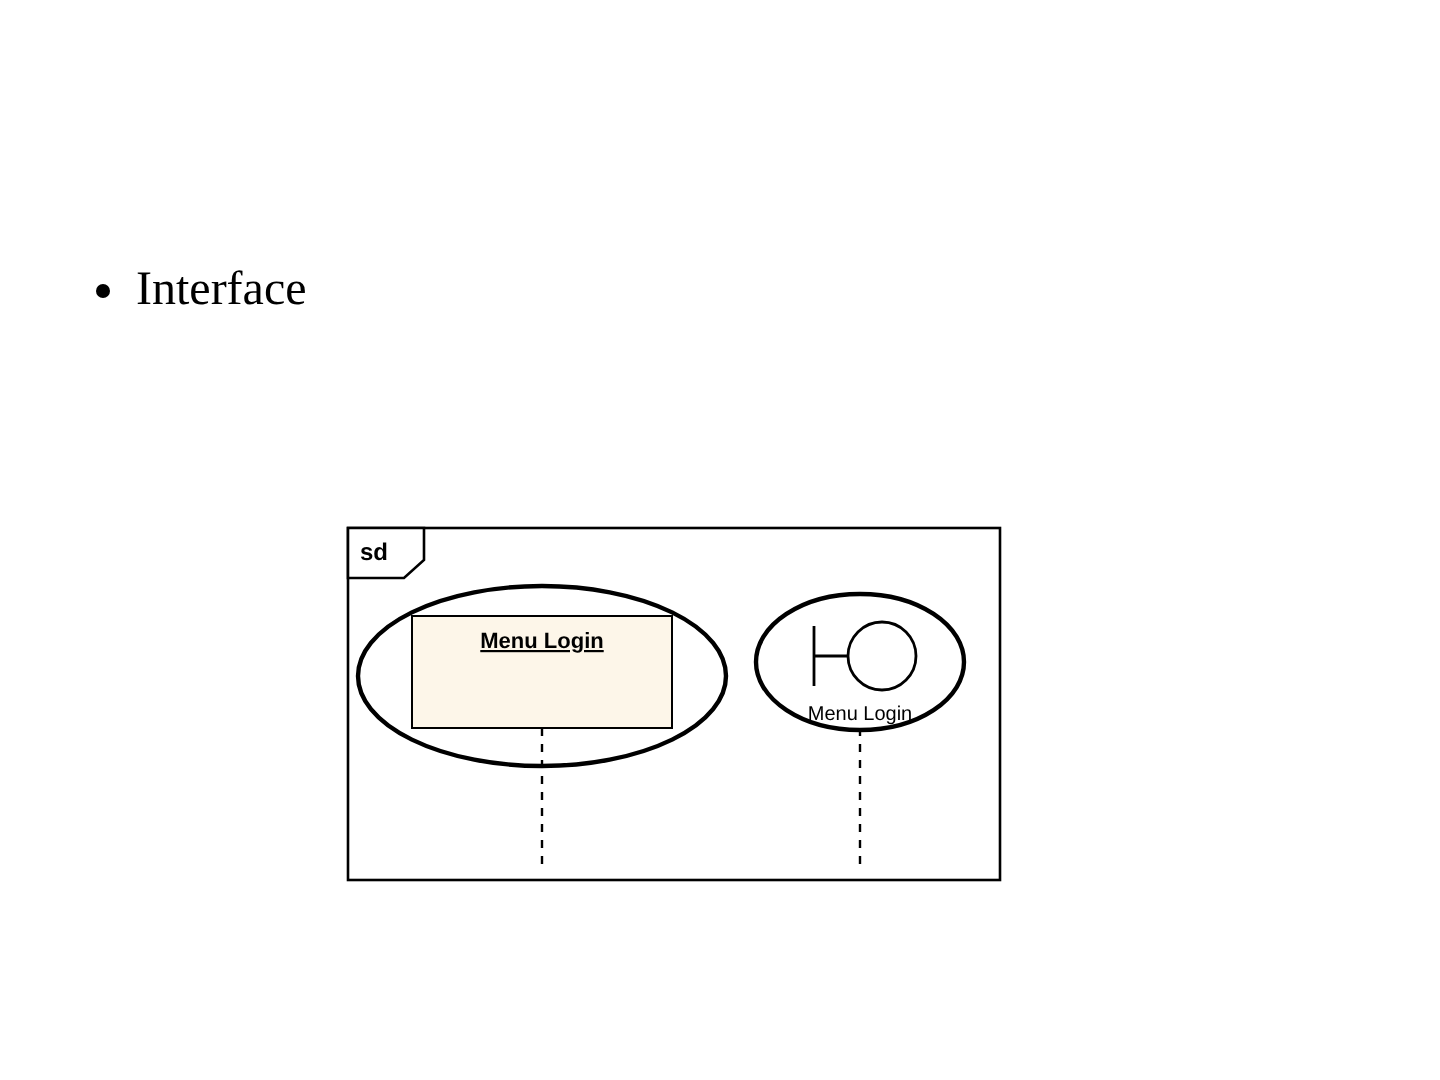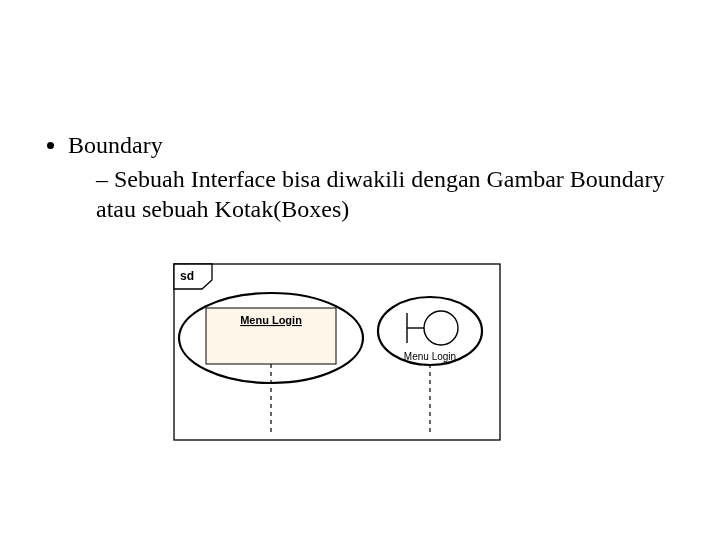--- a/index.html
+++ b/index.html
@@ -48,26 +48,21 @@
   svg { display: block; }
 </style>
 </head>
 <body>
 
 <div class="slide">
 
   <div class="bullets">
     <ul class="level1">
       <li>
-        <span>Boundary</span>
-        <ul class="level2">
-          <li>
-            <span>Sebuah Interface bisa diwakili dengan Gambar Boundary atau sebuah Kotak(Boxes)</span>
-          </li>
-        </ul>
+        <span>Interface</span>
       </li>
     </ul>
   </div>
 
   <div class="diagram-wrap">
     <svg viewBox="0 0 345 190" width="345" height="190">
 
       <rect x="6" y="6" width="326" height="176" fill="#fff" stroke="#000" stroke-width="1.3"></rect>
 
       <path d="M6 6 L44 6 L44 22 L34 31 L6 31 Z" fill="#fff" stroke="#000" stroke-width="1.3"></path>

